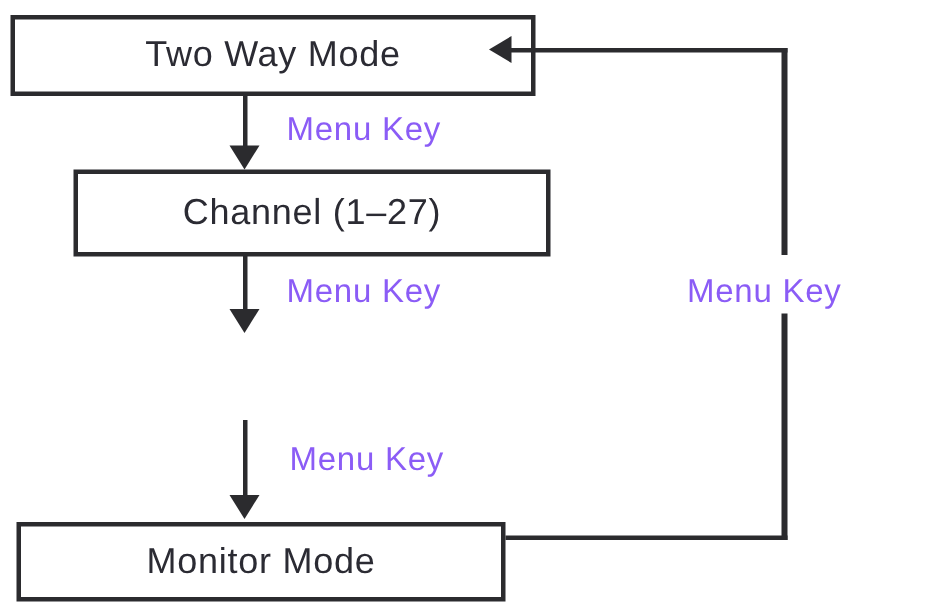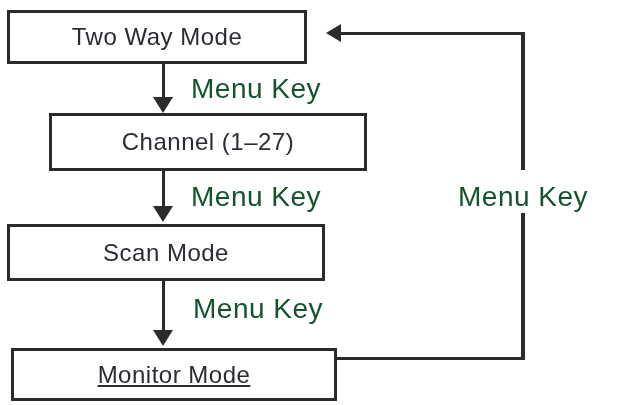--- a/index.html
+++ b/index.html
@@ -19,30 +19,30 @@
     position: absolute;
     border: 3px solid #2b2b2e;
     background: #ffffff;
     display: flex;
     align-items: center;
     justify-content: center;
     font-size: 24px;
     letter-spacing: 0.5px;
     color: #2b2b33;
   }
-  .node-1 { left: 7px;  top: 10px;  width: 300px; height: 54px; justify-content: center; }
+  .node-1 { left: 7px;  top: 10px;  width: 350px; height: 54px; justify-content: center; }
   .node-2 { left: 7px;  top: 113px; width: 318px; height: 58px; margin-left: 42px; }
   .node-3 { left: 7px;  top: 224px; width: 318px; height: 57px; }
-  .node-4 { left: 11px; top: 348px; width: 326px; height: 53px; text-decoration: underline; }
+  .node-4 { left: 11px; top: 348px; width: 326px; height: 53px; }
 
   .edge-label {
     position: absolute;
-    font-size: 28px;
+    font-size: 22px;
     letter-spacing: 0.5px;
-    color: #14532d;
+    color: #8b5cf6;
     white-space: nowrap;
     background: #ffffff;
   }
   .label-1 { left: 191px; top: 73px; }
   .label-2 { left: 191px; top: 181px; }
   .label-3 { left: 193px; top: 293px; }
   .label-4 { left: 458px; top: 181px; }
 
   .line { position: absolute; background: #2b2b2e; }
   
@@ -79,23 +79,20 @@
 <body>
 
 <div class="stage">
 
   <div class="node node-1">
     <span>Two Way Mode</span>
   </div>
   <div class="node node-2">
     <span>Channel (1–27)</span>
   </div>
-  <div class="node node-3">
-    <span>Scan Mode</span>
-  </div>
   <div class="node node-4">
     <span>Monitor Mode</span>
   </div>
 
   <div class="line stem-1"></div>
   <div class="arrowhead-down head-1"></div>
 
   <div class="line stem-2"></div>
   <div class="arrowhead-down head-2"></div>
 

